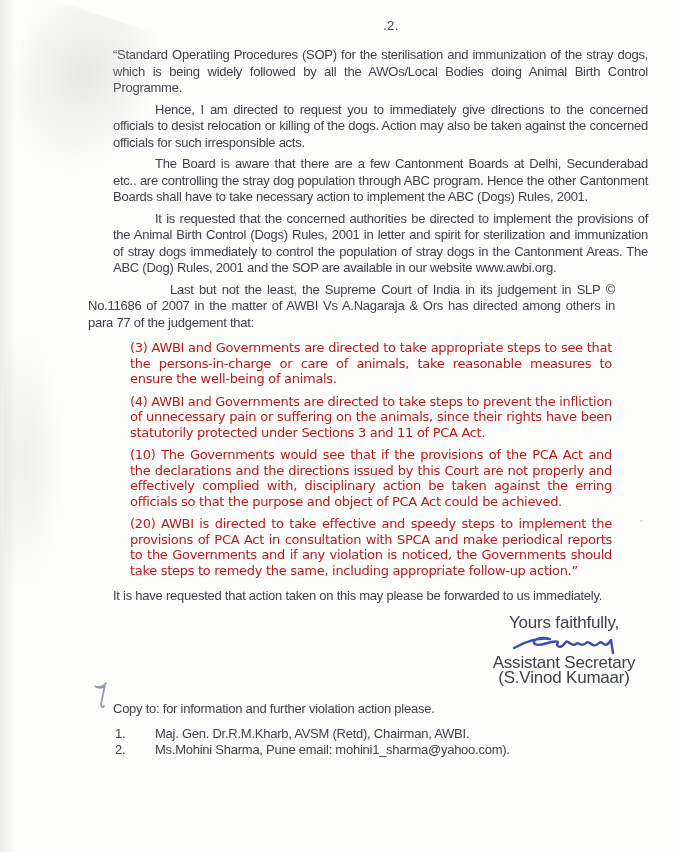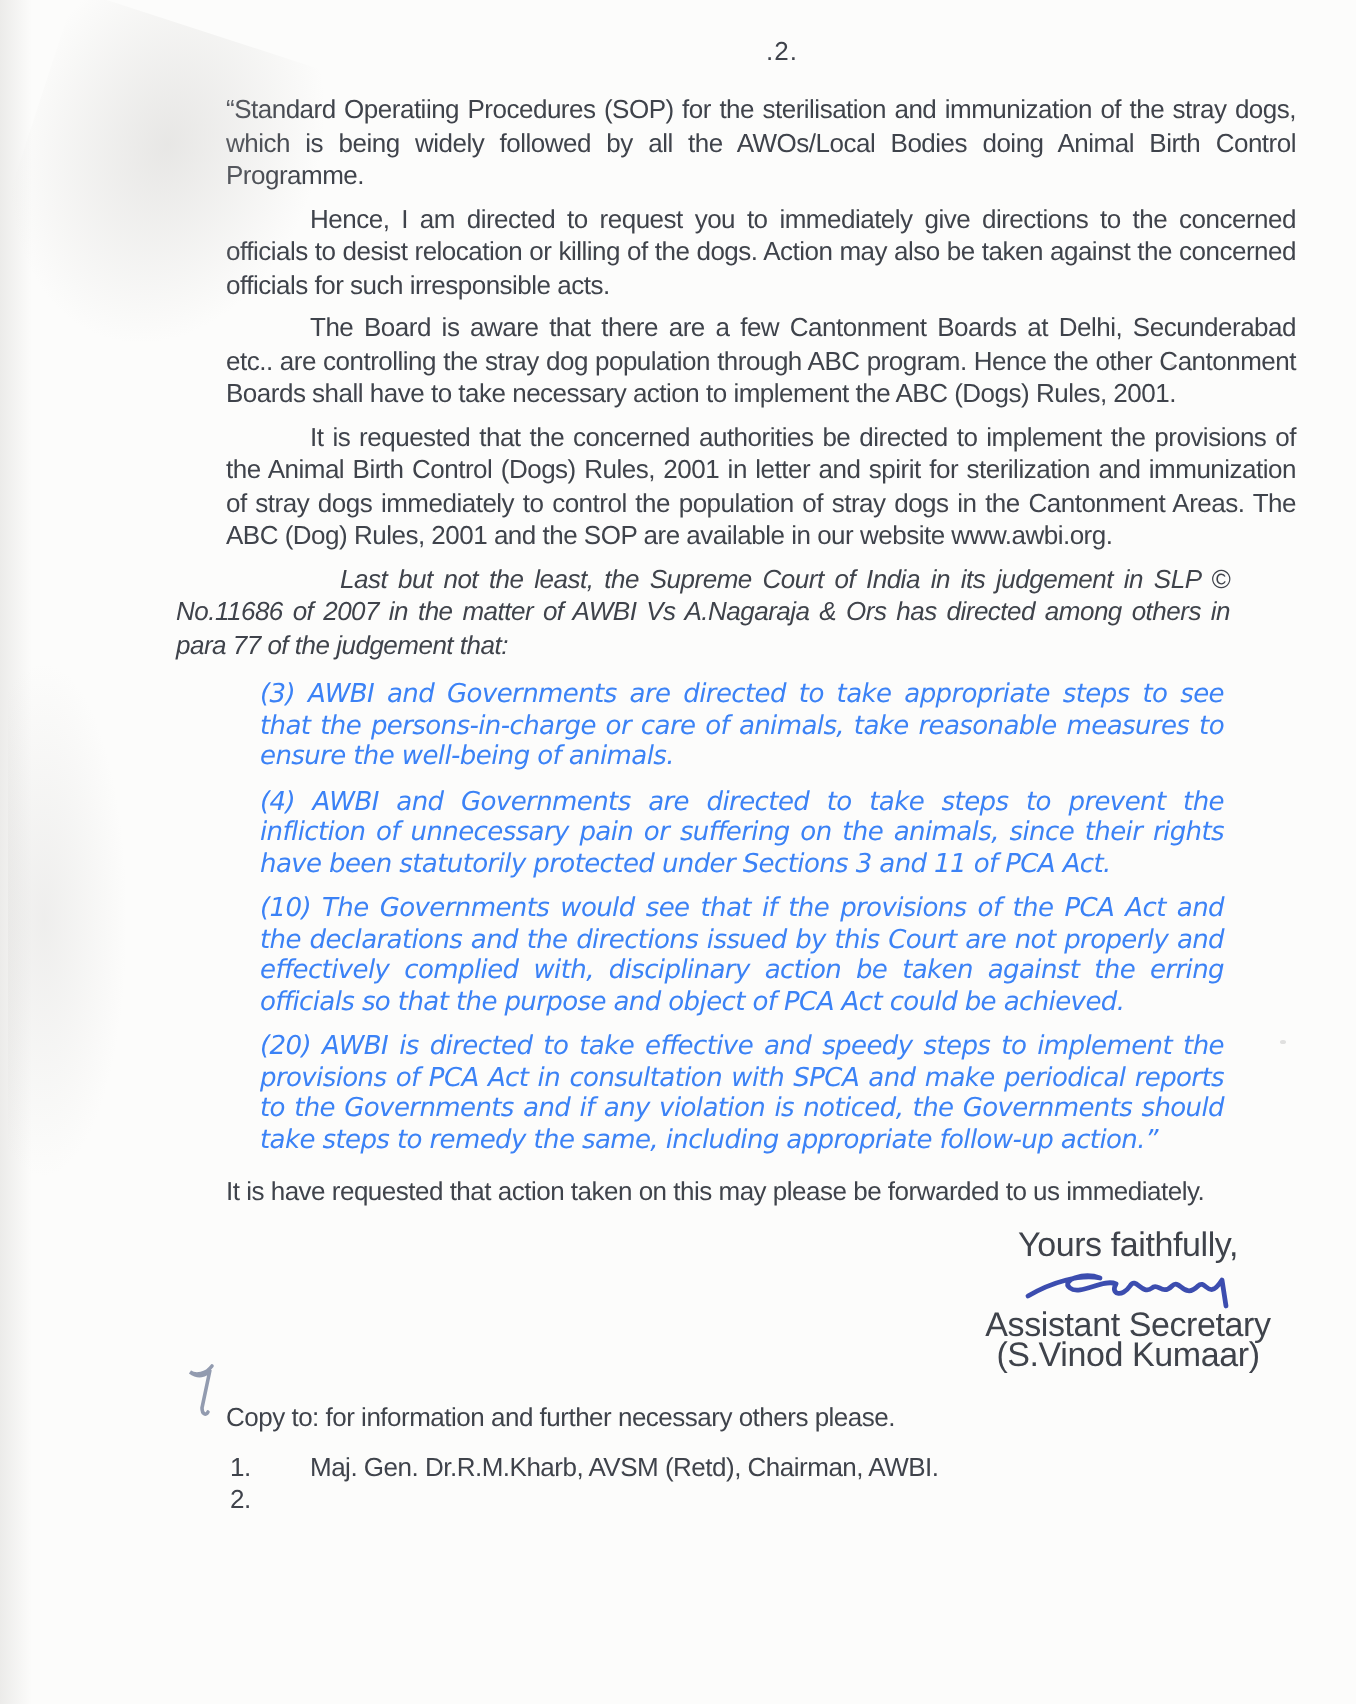--- a/index.html
+++ b/index.html
@@ -38,29 +38,27 @@
     margin:0 30px 5px 113px;
     font-size:13px;line-height:16.5px;letter-spacing:-0.25px;
     text-align:justify;
   }
   .indent{text-indent:42px;}
   .para-court{
     margin:0 63px 9px 88px;
     text-indent:82px;
     font-size:13px;line-height:16.5px;letter-spacing:-0.25px;
     text-align:justify;
-    font-style:italic;
   }
   .weblink{cursor:pointer;color:inherit;margin-top:47px;}
   .quote{
     margin:0 66px 7px 130px;
     font-family:"DejaVu Sans",sans-serif;
-    font-style:italic;
     font-size:13px;line-height:15.5px;letter-spacing:-0.3px;
-    color:#3b82f6;
+    color:#b91c1c;
     text-align:justify;
   }
   .closing{
     margin:10px 30px 0 113px;
     font-size:13px;line-height:16.5px;letter-spacing:-0.25px;
   }
   .signature-block{
     width:160px;
     margin:10px 34px 0 auto;
     text-align:center;
@@ -116,25 +114,26 @@
       <path d="M2,17 C14,10 28,6 38,8 C30,5 18,9 23,13 C28,17 40,8 46,11 C43,16 49,18 53,12 C56,7 59,17 64,13 C67,10 69,17 74,12 C78,8 80,19 87,12 C91,8 92,20 99,9 L101,22" fill="none" stroke="#2b3ea8" stroke-width="2.4" stroke-linecap="round" stroke-linejoin="round" opacity="0.92"></path>
     </svg>
     <div>Assistant Secretary</div>
     <div>(S.Vinod Kumaar)</div>
   </div>
 
   <svg class="pen-mark" width="22" height="34" viewBox="0 0 22 34">
     <path d="M14,3 C11,7 6,8 3,6 C7,9 11,8 13,5 L9,24 C9,27 11,28 12,26" fill="none" stroke="#77829c" stroke-width="1.8" stroke-linecap="round" opacity="0.8"></path>
   </svg>
 
-  <p class="copy-to">Copy to: for information and further necessary others please.</p>
+  <p class="copy-to">Copy to: for information and further violation action please.</p>
 
   <div class="cc-list">
     <div class="cc-item">
       <span class="cc-num">1.</span>
       <span>Maj. Gen. Dr.R.M.Kharb, AVSM (Retd), Chairman, AWBI.</span>
     </div>
     <div class="cc-item">
       <span class="cc-num">2.</span>
+      <span>Ms.Mohini Sharma, Pune email: mohini1_sharma@yahoo.com).</span>
     </div>
   </div>
 
 </div>
 
 </body></html>

